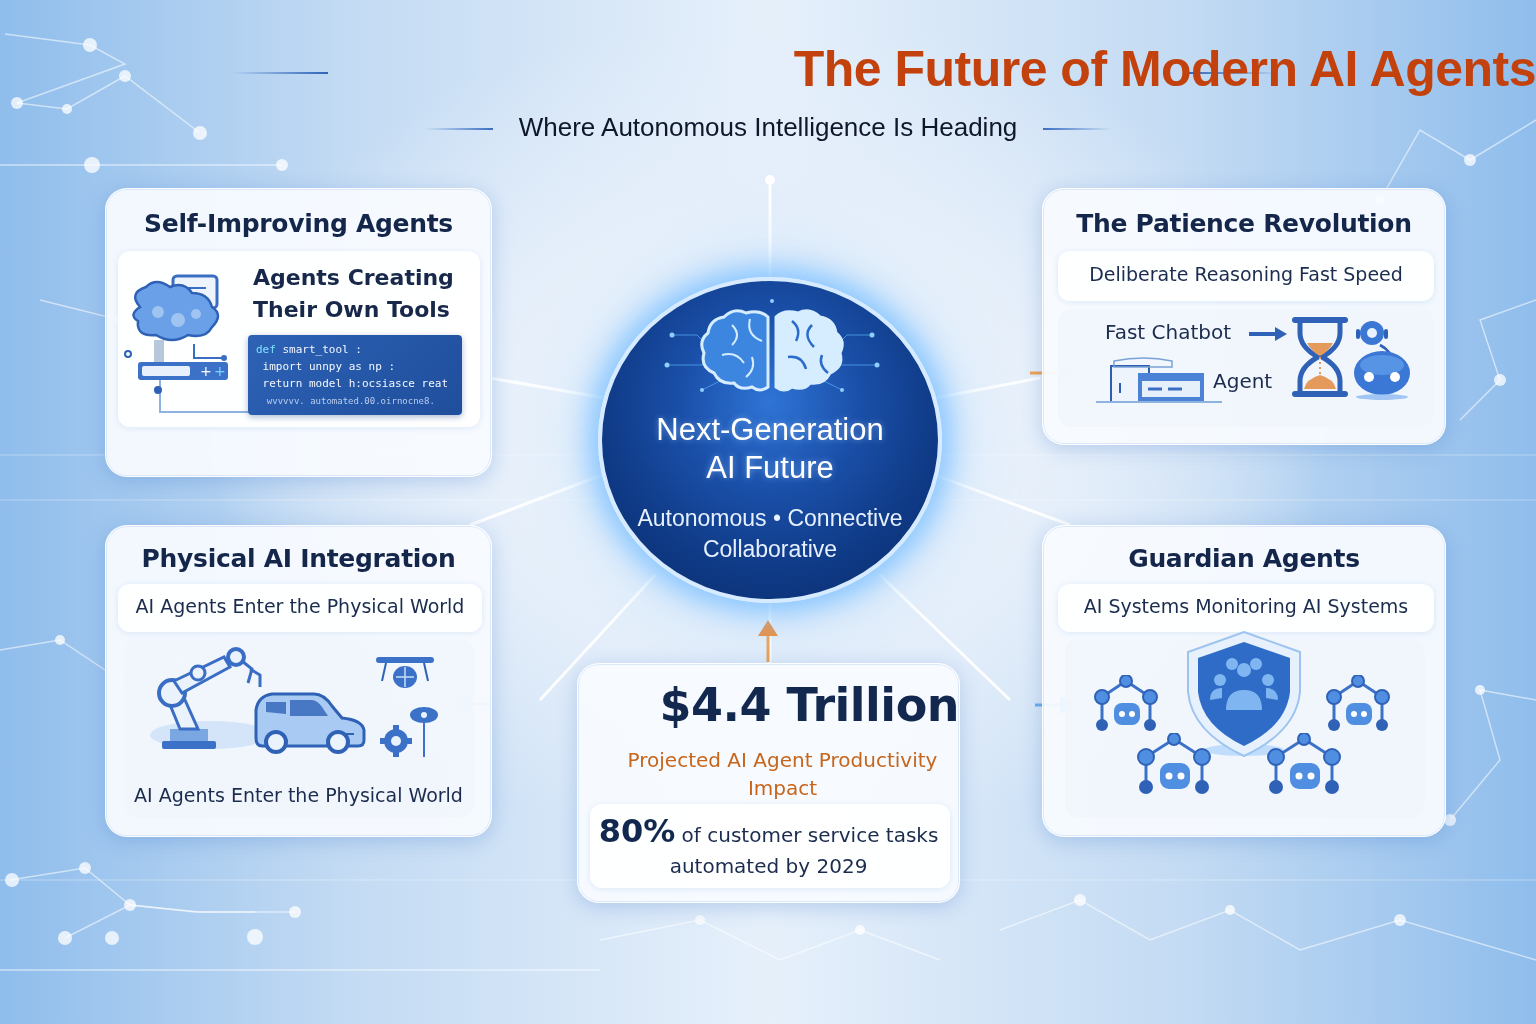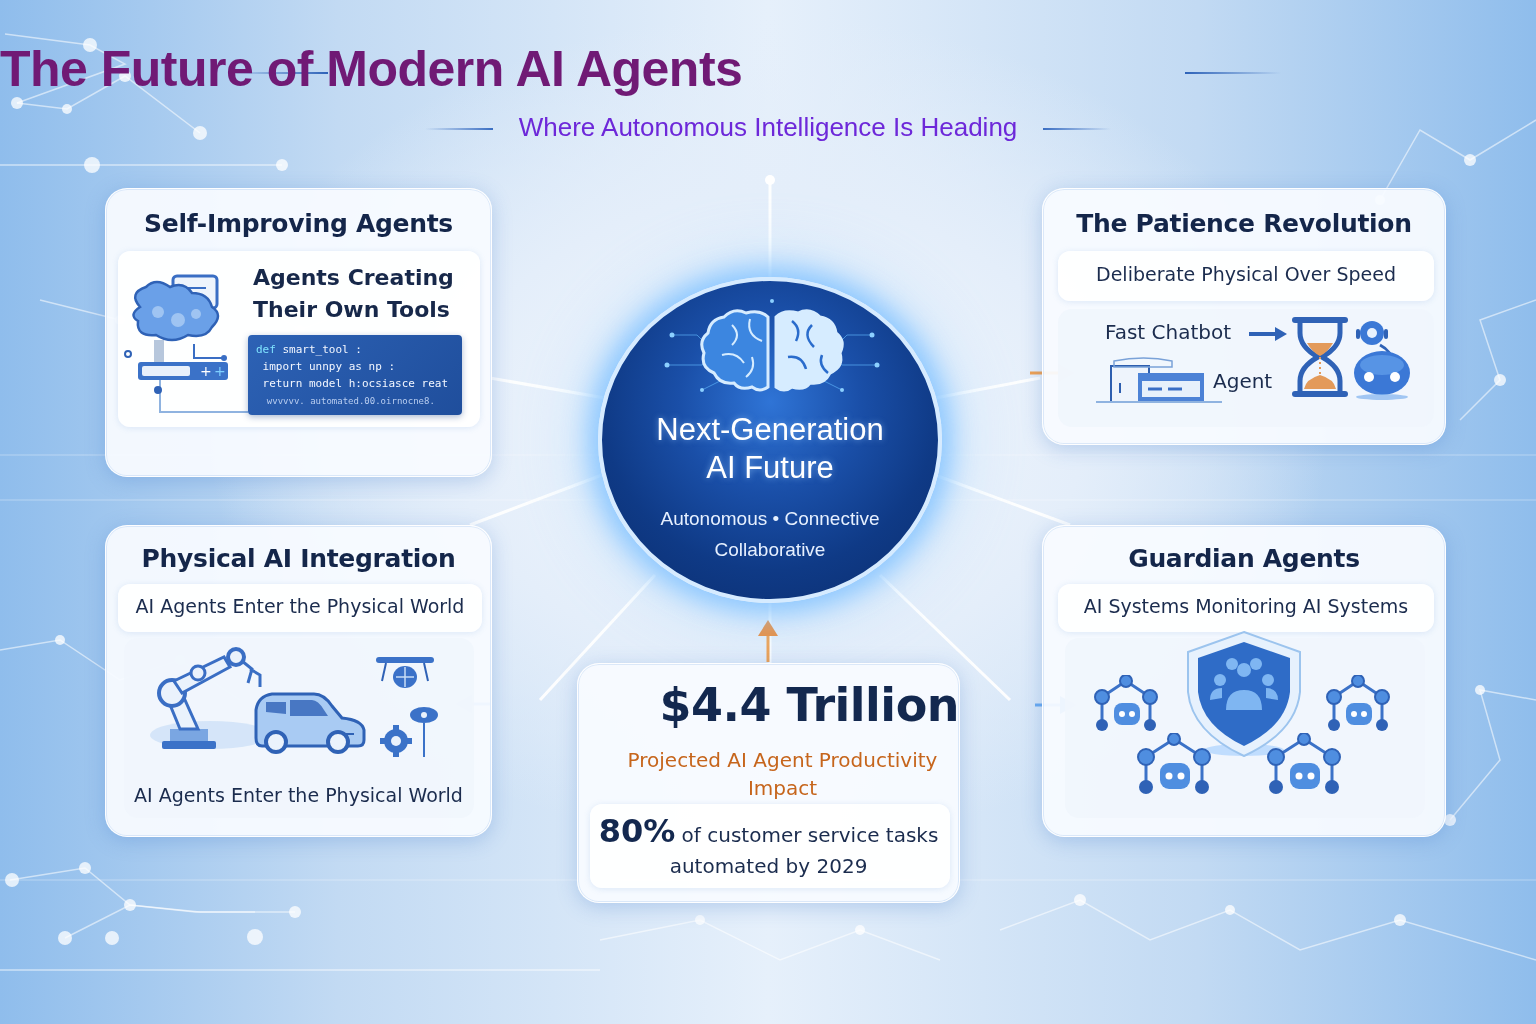--- a/index.html
+++ b/index.html
@@ -8,28 +8,28 @@
     font-family: "DejaVu Sans", "Liberation Sans", sans-serif;
     position: relative;
     background:
       radial-gradient(ellipse 700px 520px at 768px 430px, #f4f8fd 0%, #e4eefa 45%, rgba(200,222,245,0) 80%),
       linear-gradient(90deg, #8fbdec 0%, #c2daf3 22%, #e6f0fb 50%, #c2daf3 78%, #8fbdec 100%);
   }
   .bgnet { position: absolute; left: 0; top: 0; width: 1536px; height: 1024px; pointer-events: none; }
 
   
   .title {
-    position: absolute; left: 0; width: 1536px; top: 40px; text-align: left;
+    position: absolute; left: 0; width: 1536px; top: 40px; text-align: right;
     font-family: "Liberation Sans", sans-serif; font-weight: 700; font-size: 50px;
-    color: #701a75; letter-spacing: -0.5px;
+    color: #c2410c; letter-spacing: -0.5px;
   }
   .title-rule { position: absolute; top: 72px; height: 2px; background: linear-gradient(90deg, rgba(30,80,170,0), #2d62b8); }
   .subtitle {
     position: absolute; left: 0; width: 1536px; top: 112px; text-align: center;
-    font-family: "Liberation Sans", sans-serif; font-size: 26px; color: #6d28d9;
+    font-family: "Liberation Sans", sans-serif; font-size: 26px; color: #0f172a;
   }
   .sub-rule { position: absolute; top: 128px; height: 2px; background: linear-gradient(90deg, rgba(40,90,180,0), #3a6ec2); }
 
   
   .connectors { position: absolute; left: 0; top: 0; width: 1536px; height: 1024px; pointer-events: none; }
 
   
   .card {
     position: absolute; background: rgba(248,251,255,0.94);
     border-radius: 22px; border: 1px solid rgba(255,255,255,0.9);
@@ -68,21 +68,21 @@
     border: 4px solid #d6ebff;
     box-shadow: 0 0 24px 10px rgba(120,190,255,0.75), 0 0 60px 20px rgba(160,210,255,0.45);
   }
   .hub-title {
     position: absolute; left: 0; right: 0; text-align: center; color: #ffffff;
     font-family: "Liberation Sans", sans-serif; font-size: 31px; line-height: 38px;
     text-shadow: 0 0 6px rgba(150,200,255,0.6);
   }
   .hub-sub {
     position: absolute; left: 0; right: 0; text-align: center; color: #e6f0ff;
-    font-family: "Liberation Sans", sans-serif; font-size: 19px; line-height: 31px;
+    font-family: "Liberation Sans", sans-serif; font-size: 23px; line-height: 31px;
   }
 
   
   .stat-big {
     position: absolute; left: 0; right: 0; text-align: right;
     font-weight: 700; font-size: 46px; color: #13284f; letter-spacing: -0.5px;
   }
   .stat-orange {
     position: absolute; left: 0; right: 0; text-align: center;
     font-size: 20px; line-height: 28px; color: #c6651c; padding-left: 28px;
@@ -219,21 +219,21 @@
   <circle cx="40" cy="128" r="4" fill="#2f62b6"></circle>
 </svg>
 <div class="code"><span><span class="kw">def</span><span> smart_tool :</span></span>
 <span> import unnpy as np :</span>
 <span> return model h:ocsiasce reat</span>
 <span class="dim">  wvvvvv. automated.00.oirnocne8.</span></div>
 
 <div class="card" style="left:1042px;top:188px;width:404px;height:257px;">
   <div class="card-title" style="top:20px;">The Patience Revolution</div>
   <div class="inner" style="left:15px;top:62px;width:376px;height:50px;">
-    <div class="pill-text" style="top:12px;">Deliberate Physical Over Speed</div>
+    <div class="pill-text" style="top:12px;">Deliberate Reasoning Fast Speed</div>
   </div>
   <div class="inner-soft" style="left:15px;top:120px;width:376px;height:118px;"></div>
 </div>
 <div class="lbl" style="left:1105px;top:320px;">Fast Chatbot</div>
 <div class="lbl" style="left:1213px;top:369px;">Agent</div>
 <svg class="svgabs" style="left:1249px;top:324px;" width="40" height="20" viewBox="0 0 40 20">
   <line x1="0" y1="10" x2="28" y2="10" stroke="#2f62b6" stroke-width="4"></line>
   <polygon points="26,3 38,10 26,17" fill="#2f62b6"></polygon>
 </svg>
 <svg class="svgabs" style="left:1088px;top:355px;" width="140" height="50" viewBox="0 0 140 50">

